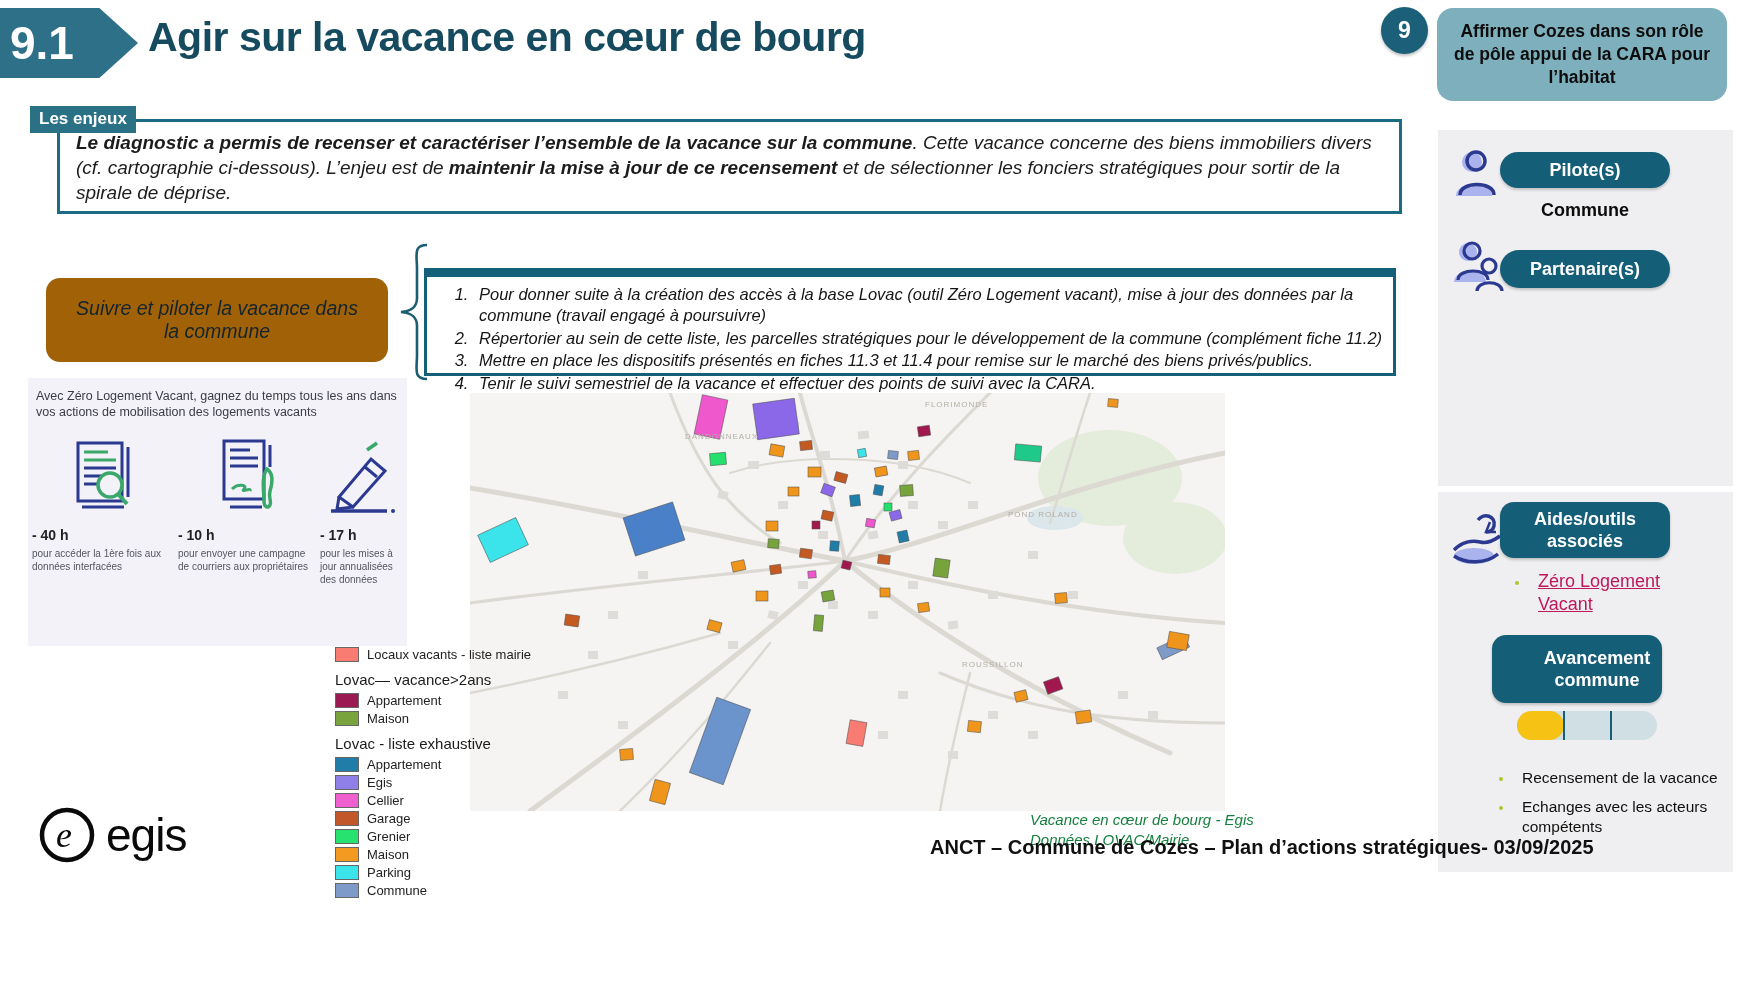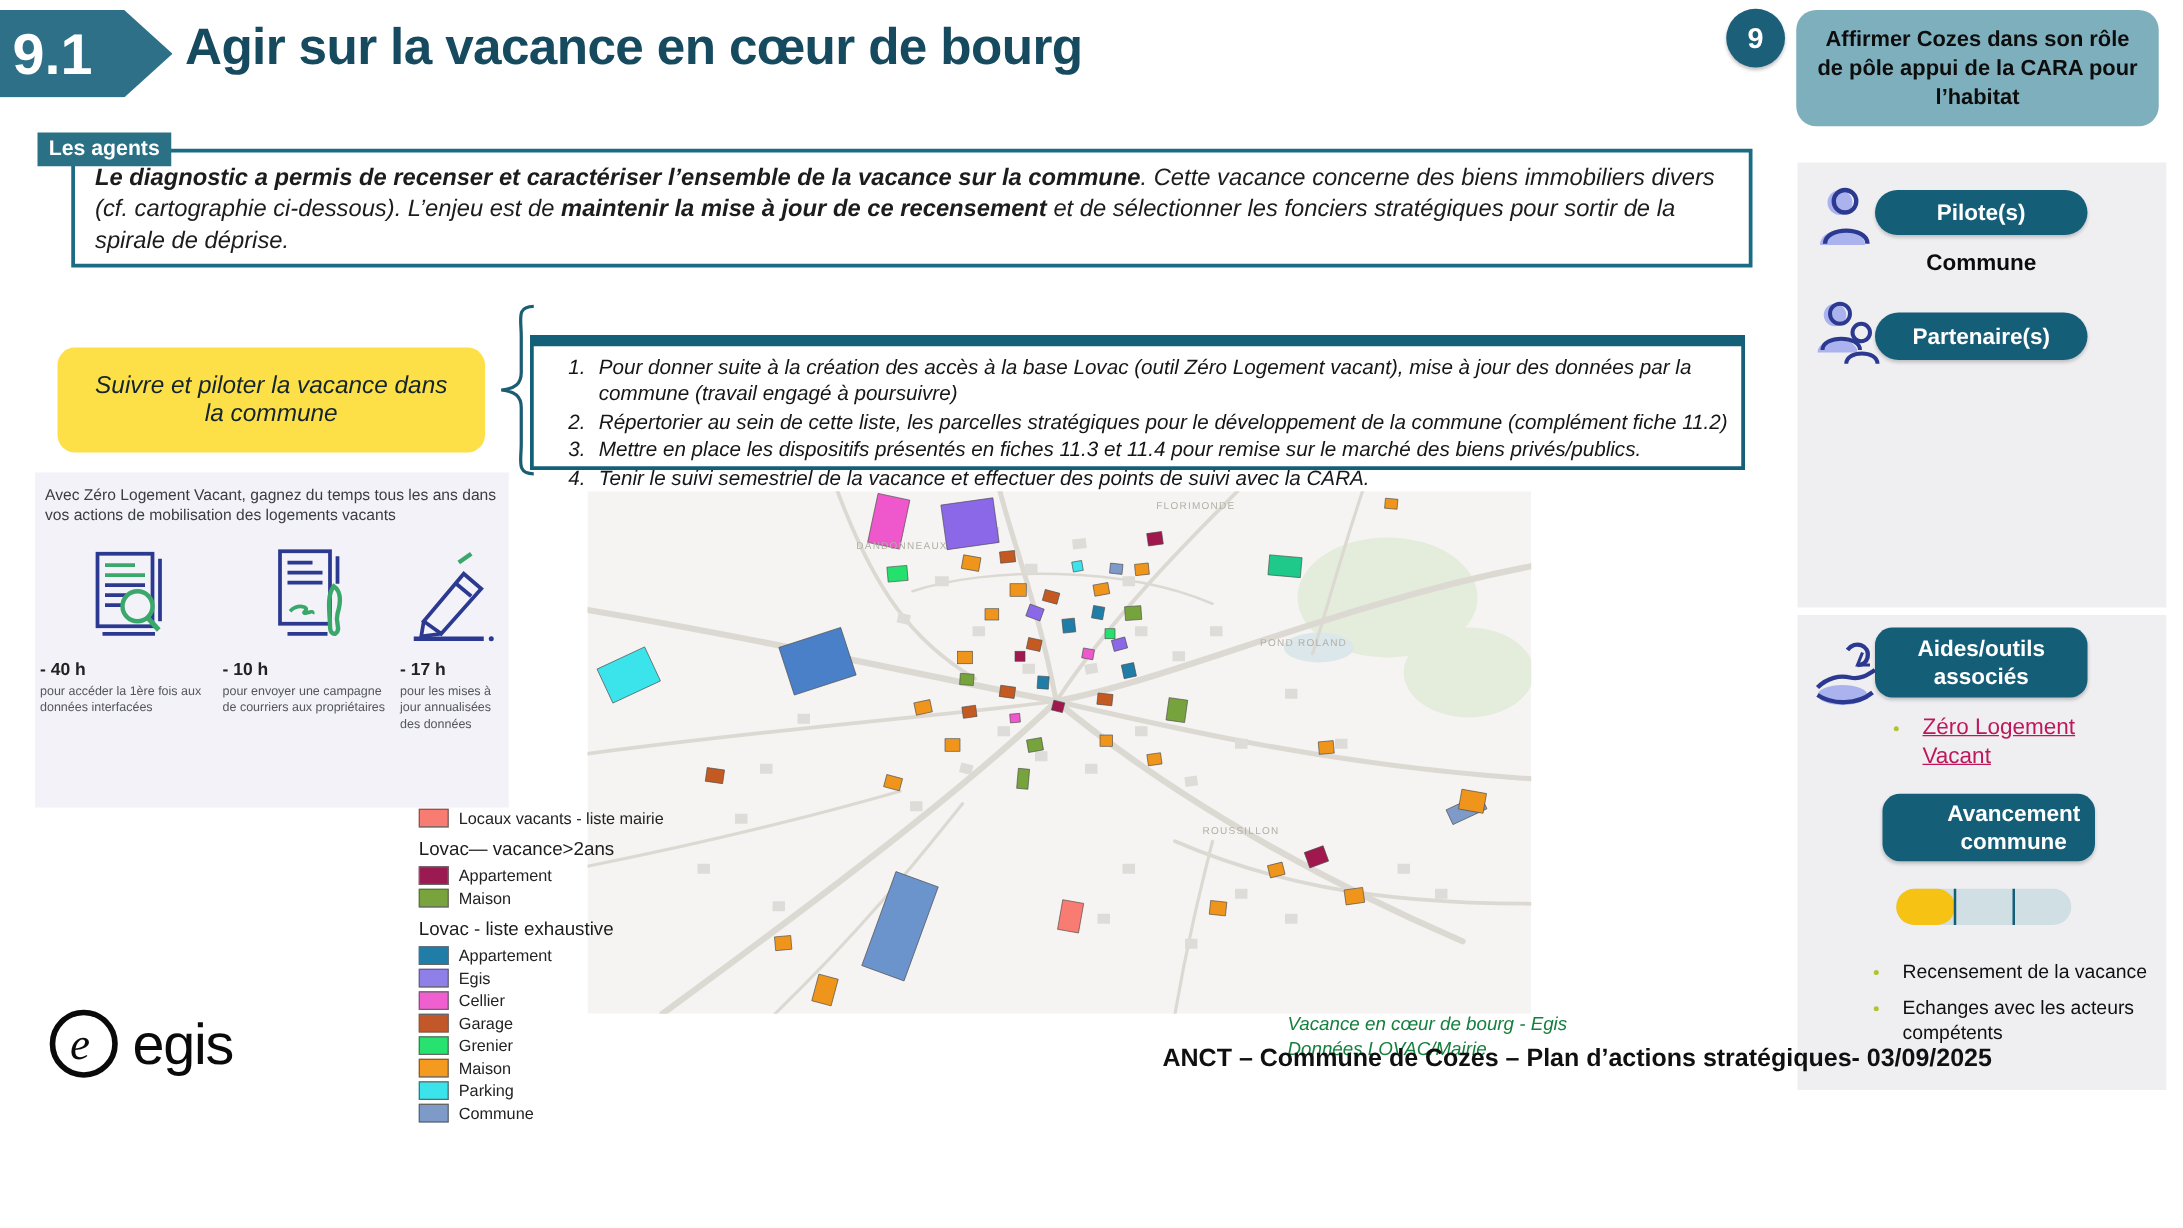--- a/index.html
+++ b/index.html
@@ -34,21 +34,21 @@
     padding:3px 9px 4px;z-index:2;
   }
   .enjeux-box{
     left:57px;top:119px;width:1345px;height:95px;border:3px solid #1c6b84;background:#fff;
     box-sizing:border-box;padding:8px 14px 0 16px;font-style:italic;font-size:19px;line-height:1.32;color:#1c1c1c;
   }
   .enjeux-box b{font-weight:bold;}
 
   
   .objective-box{
-    left:46px;top:278px;width:342px;height:84px;background:#fde047;border-radius:14px;
+    left:46px;top:278px;width:342px;height:84px;background:#a16207;border-radius:14px;
     display:flex;align-items:center;justify-content:center;text-align:center;
     font-style:italic;font-size:19.5px;color:#13242e;padding:0 26px;box-sizing:border-box;
   }
   .brace{left:386px;top:242px;}
   .actions-box{
     left:424px;top:268px;width:972px;height:108px;background:#fff;
     border:3px solid #156079;border-top:9px solid #156079;box-sizing:border-box;
   }
   .actions-box ol{
     margin:7px 0 0 0;padding-left:46px;font-style:italic;font-size:16.5px;line-height:1.3;color:#161616;
@@ -109,21 +109,21 @@
 </div>
 <div class="abs page-title">Agir sur la vacance en cœur de bourg</div>
 
 <div class="abs axis-box">
   <span>Affirmer Cozes dans son rôle de pôle appui de la CARA pour l’habitat</span>
 </div>
 <div class="abs axis-circle">
   <span>9</span>
 </div>
 
-<div class="abs enjeux-label">Les agents</div>
+<div class="abs enjeux-label">Les enjeux</div>
 <div class="abs enjeux-box">
   <b>Le diagnostic a permis de recenser et caractériser l’ensemble de la vacance sur la commune</b><span>. Cette vacance concerne des biens immobiliers divers (cf. cartographie ci-dessous). L’enjeu est de </span><b>maintenir la mise à jour de ce recensement</b><span> et de sélectionner les fonciers stratégiques pour sortir de la spirale de déprise.</span>
 </div>
 
 <div class="abs objective-box">
   <span>Suivre et piloter la vacance dans la commune</span>
 </div>
 
 <svg class="abs brace" width="46" height="140" viewBox="0 0 46 140">
   <path d="M 41 3 C 27 3 31 13 31 27 L 31 56 C 31 65 26 69 15 70 C 26 71 31 75 31 84 L 31 113 C 31 127 27 137 41 137" fill="none" stroke="#1b5e74" stroke-width="2.6"></path>
@@ -415,21 +415,21 @@
       <path d="M 8 44 C 16 36 26 34 34 36 C 42 38 48 34 54 30"></path>
       <path d="M 8 50 C 20 58 40 58 52 48"></path>
     </g>
   </svg>
   <div class="abs pill pill-rect" style="left:62px;top:10px;width:170px;height:56px;padding:4px 18px;">
     <span>Aides/outils associés</span>
   </div>
   <ul class="abs sb-list" style="left:74px;top:78px;width:150px;">
     <li><span class="zlv-link">Zéro Logement Vacant</span></li>
   </ul>
-  <div class="abs pill pill-rect" style="left:68px;top:143px;width:170px;height:54px;padding-left:40px;">
+  <div class="abs pill pill-rect" style="left:54px;top:143px;width:170px;height:68px;padding-left:40px;">
     <span>Avancement commune</span>
   </div>
   <div class="abs progress-track" style="left:79px;top:219px;">
     <div class="progress-fill"></div>
     <div class="progress-div" style="left:46px;"></div>
     <div class="progress-div" style="left:93px;"></div>
   </div>
   <ul class="abs sb-list" style="left:58px;top:276px;width:225px;">
     <li>Recensement de la vacance</li>
     <li>Echanges avec les acteurs compétents</li>

